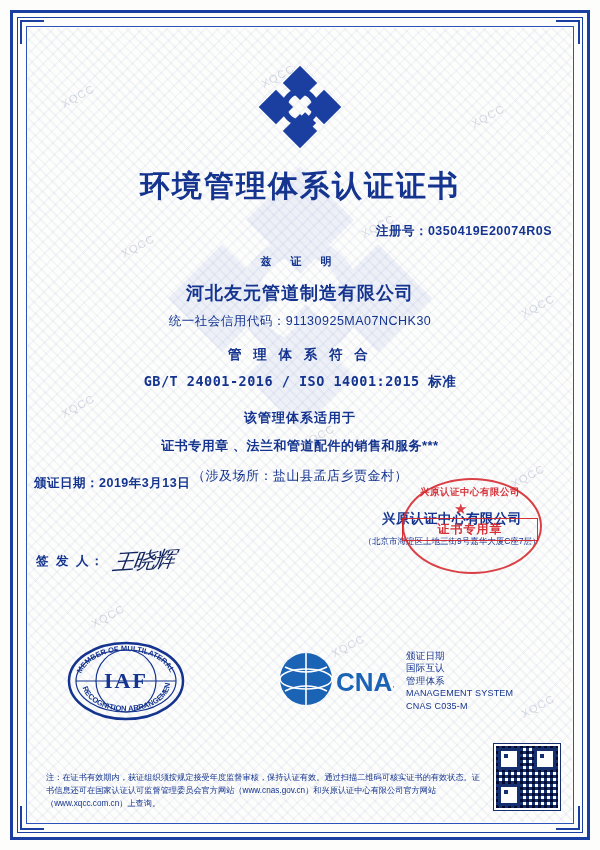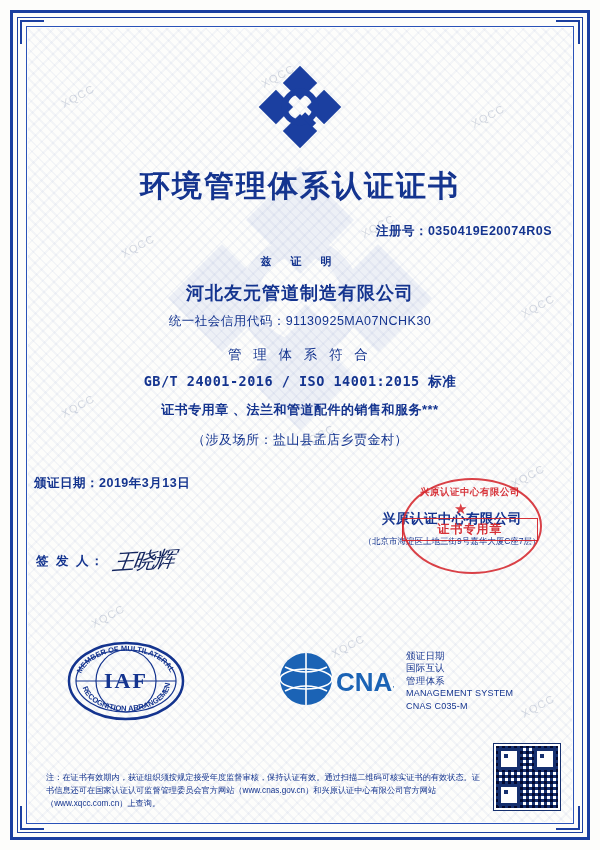--- a/index.html
+++ b/index.html
@@ -125,21 +125,21 @@
     text-align:center;
     font-size:12.5px;
     color:#14348f;
     margin-top:8px;
     letter-spacing:0.5px;
   }
   .conform{
     text-align:center;
     font-size:13.5px;
     color:#14348f;
-    font-weight:normal;
+    font-weight:bold;
     letter-spacing:4px;
     margin-top:16px;
   }
   .standard{
     text-align:center;
     font-size:13.5px;
     color:#14348f;
     font-weight:bold;
     margin-top:9px;
     letter-spacing:0.5px;
@@ -364,20 +364,21 @@
     </div>
 
     <div class="cert-word">兹        证        明</div>
 
     <div class="company">河北友元管道制造有限公司</div>
     <div class="credit">统一社会信用代码：91130925MA07NCHK30</div>
 
     <div class="conform">管 理 体 系 符 合</div>
     <div class="standard">GB/T 24001-2016 / ISO 14001:2015 标准</div>
 
+    <div class="scope-intro">该管理体系适用于</div>
     <div class="scope">证书专用章 、法兰和管道配件的销售和服务***</div>
     <div class="site">（涉及场所：盐山县孟店乡贾金村）</div>
   </div>
 
   <div class="dates">
     <div>
       <span>颁证日期：</span><span>2019年3月13日</span>
     </div>
   </div>
 

